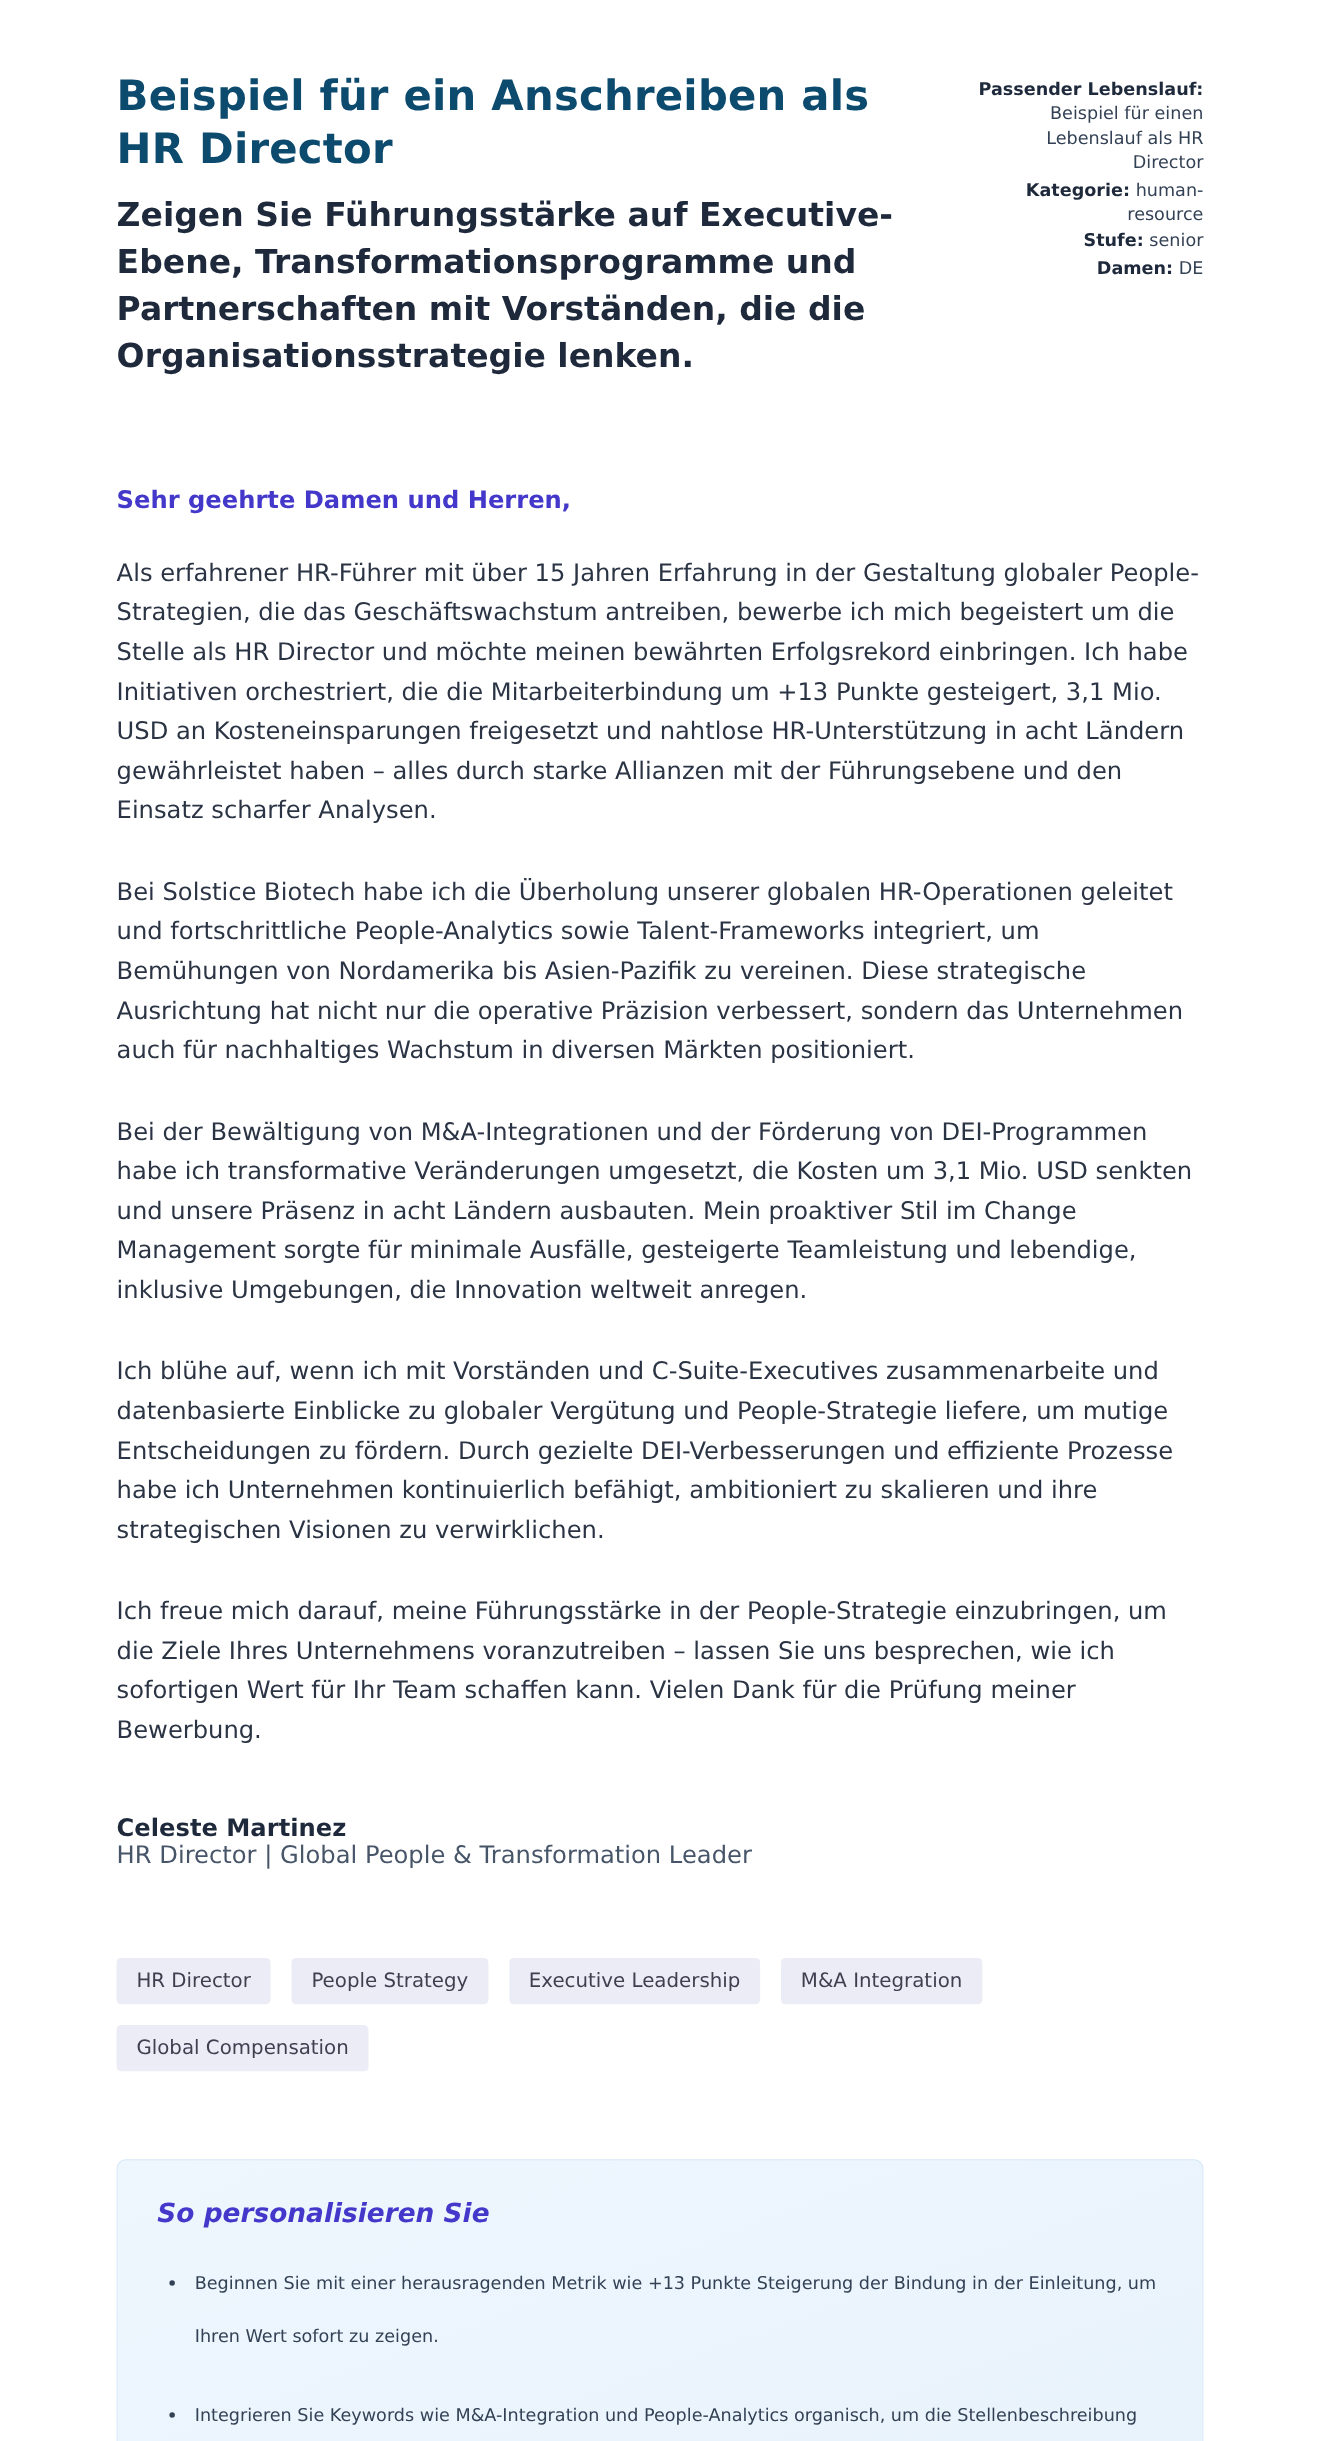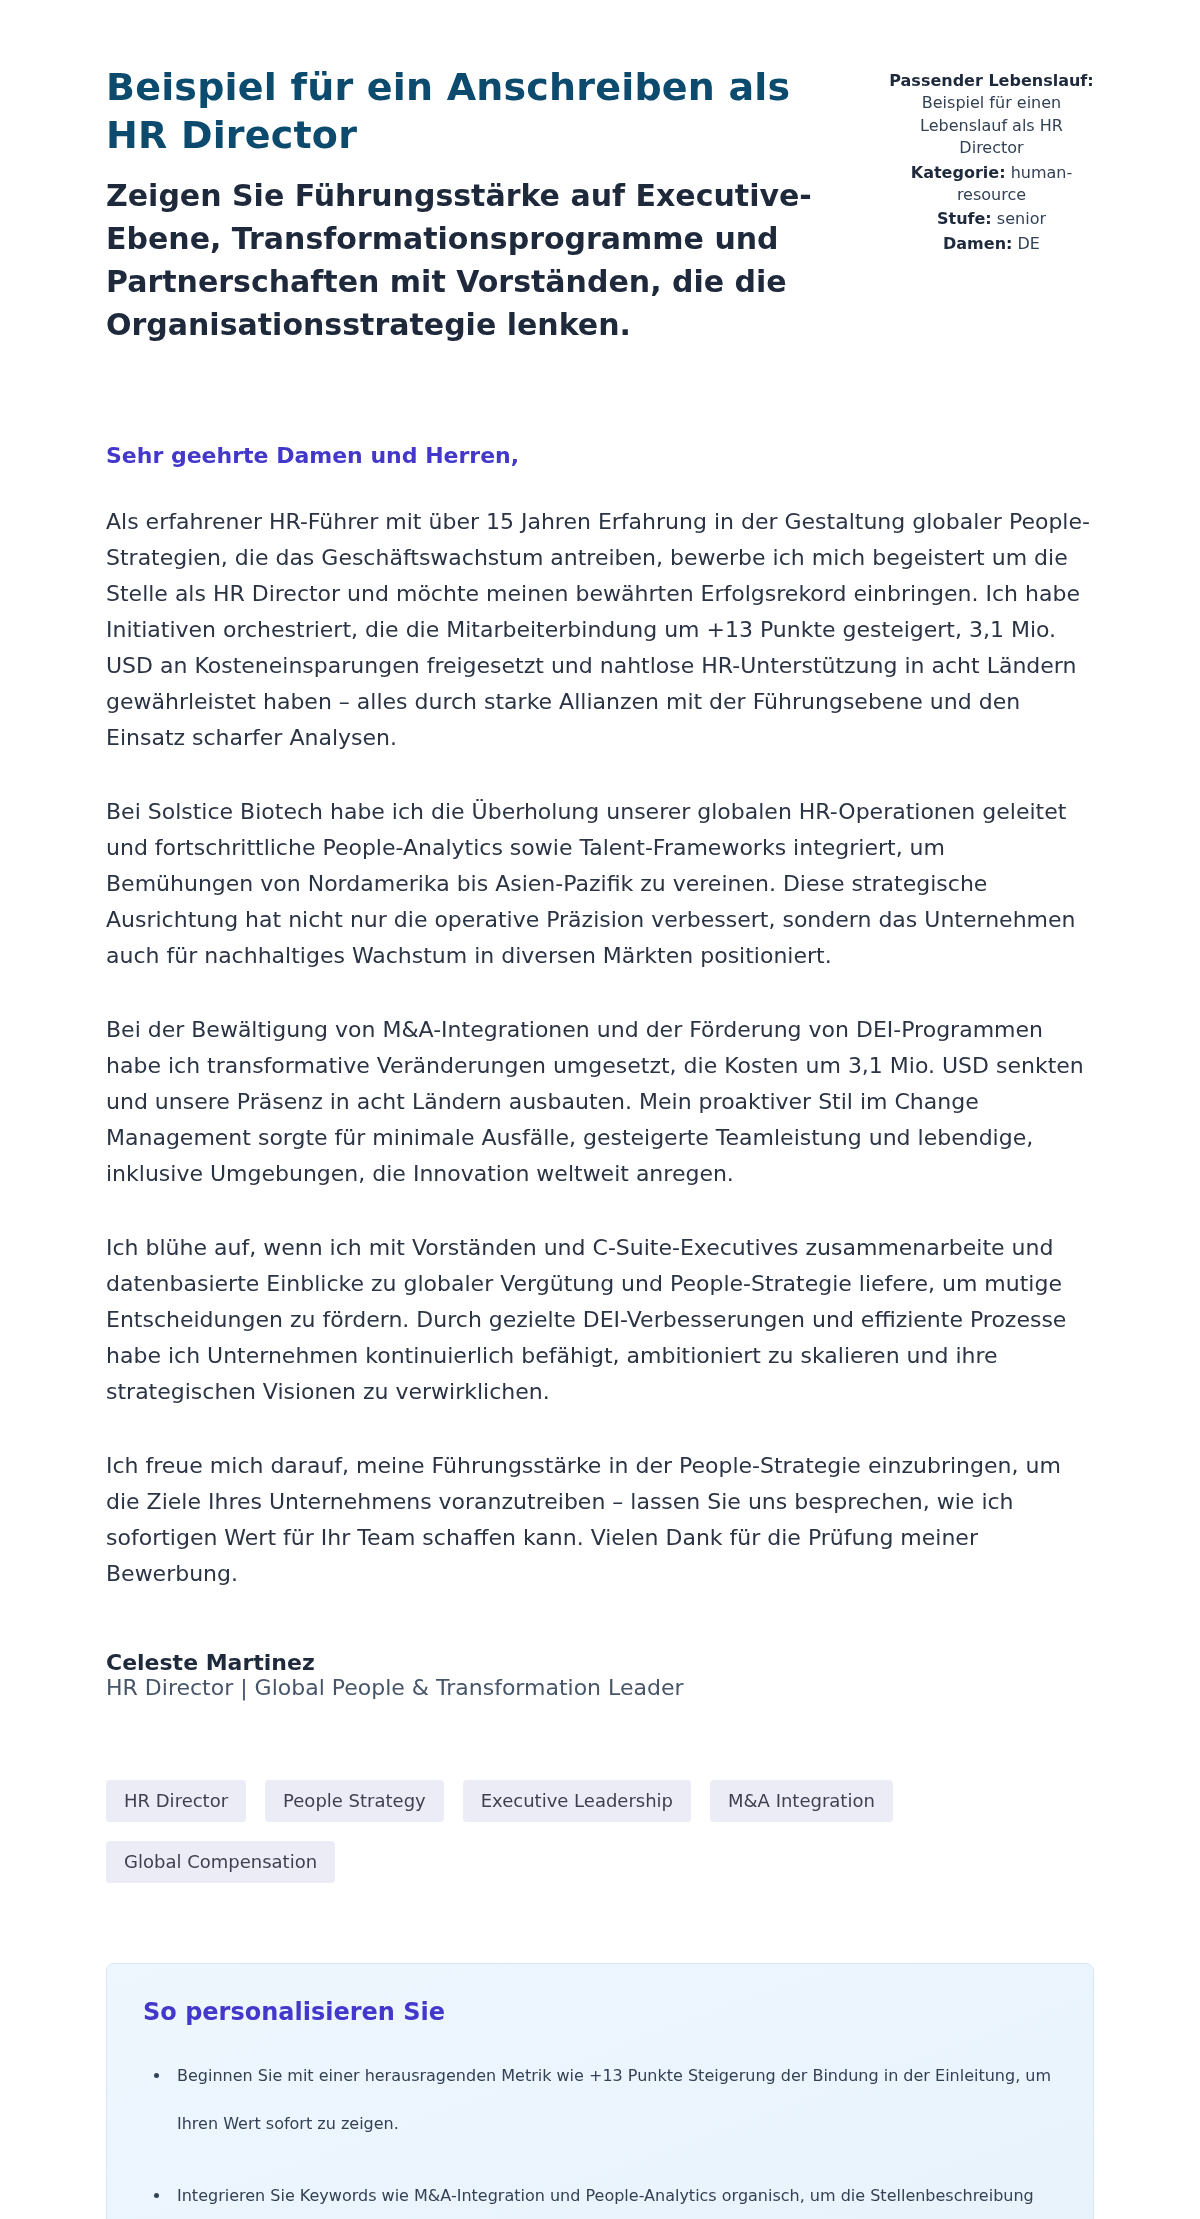--- a/index.html
+++ b/index.html
@@ -42,21 +42,21 @@
     line-height: 1.43;
   }
   .meta {
     width: 205px;
     text-align: right;
     font-size: 16px;
     line-height: 1.4;
     color: #334155;
     padding-top: 6px;
   }
-  .meta-row { margin-bottom: 2px; text-align: center; }
+  .meta-row { margin-bottom: 2px; }
   .meta-row strong { color: #1e293b; font-weight: 700; }
 
   
   .letter { margin-top: 96px; }
   .salutation {
     color: #4338ca;
     font-size: 22px;
     font-weight: 700;
     margin-bottom: 36px;
   }
@@ -104,20 +104,21 @@
     border: 1px solid #d7e9f8;
     border-radius: 8px;
     padding: 34px 34px 22px 34px;
   }
   .tips-title {
     color: #4338ca;
     font-size: 24px;
     font-weight: 700;
     margin-bottom: 26px;
     padding-left: 2px;
+    font-style: italic;
   }
   .tips-list {
     list-style: disc;
     padding-left: 30px;
   }
   .tips-list li {
     font-size: 16px;
     line-height: 48px;
     color: #334155;
     margin-bottom: 24px;

